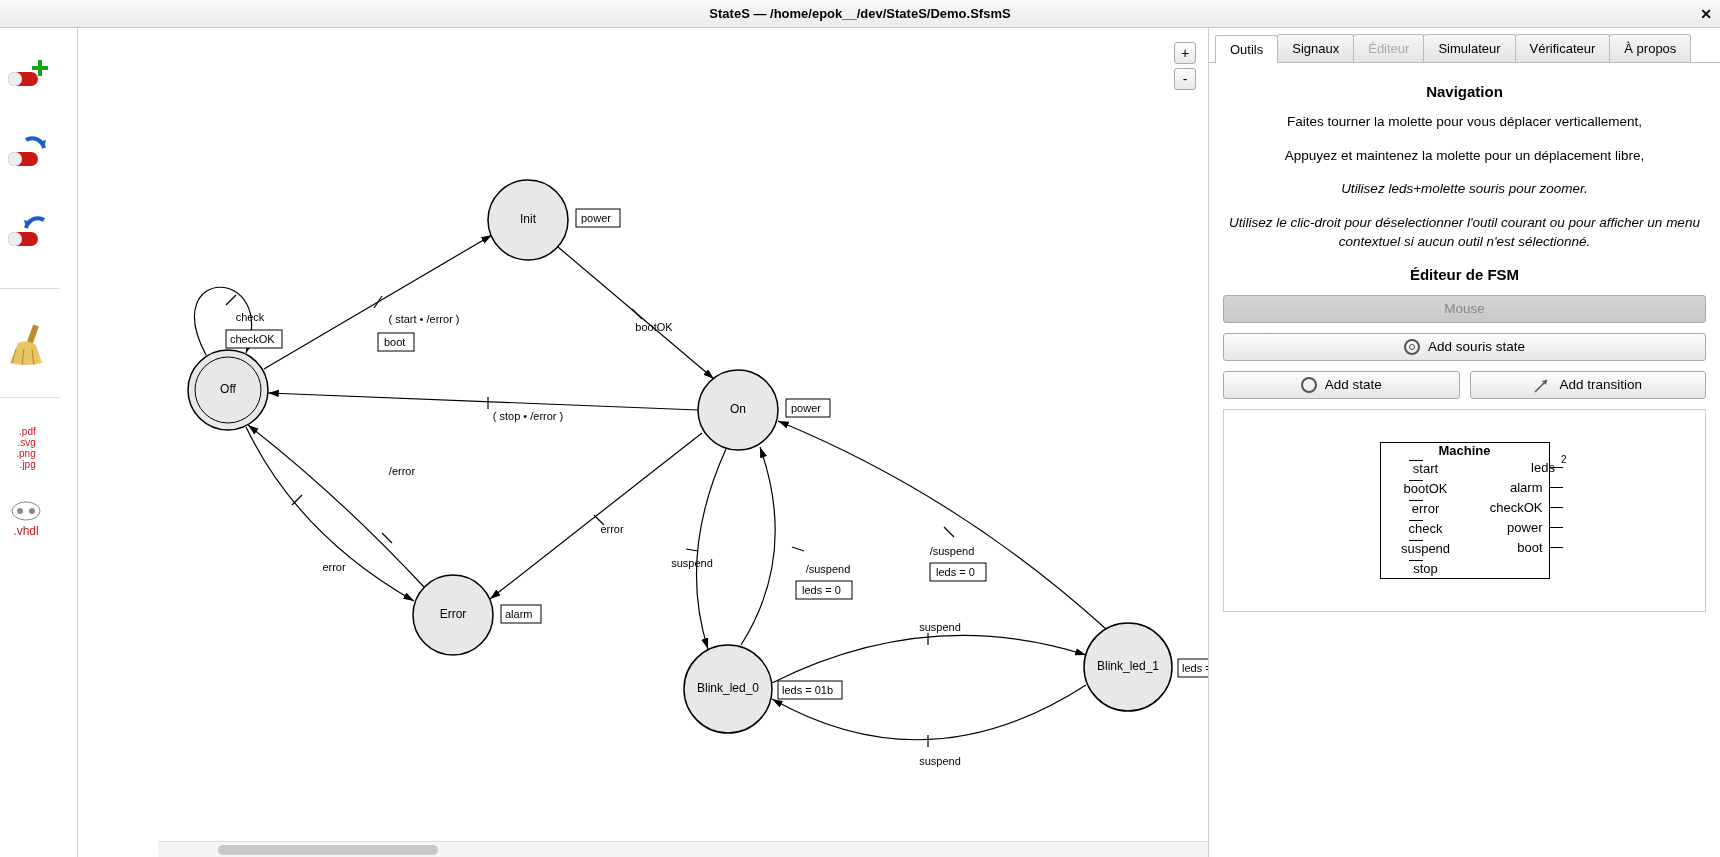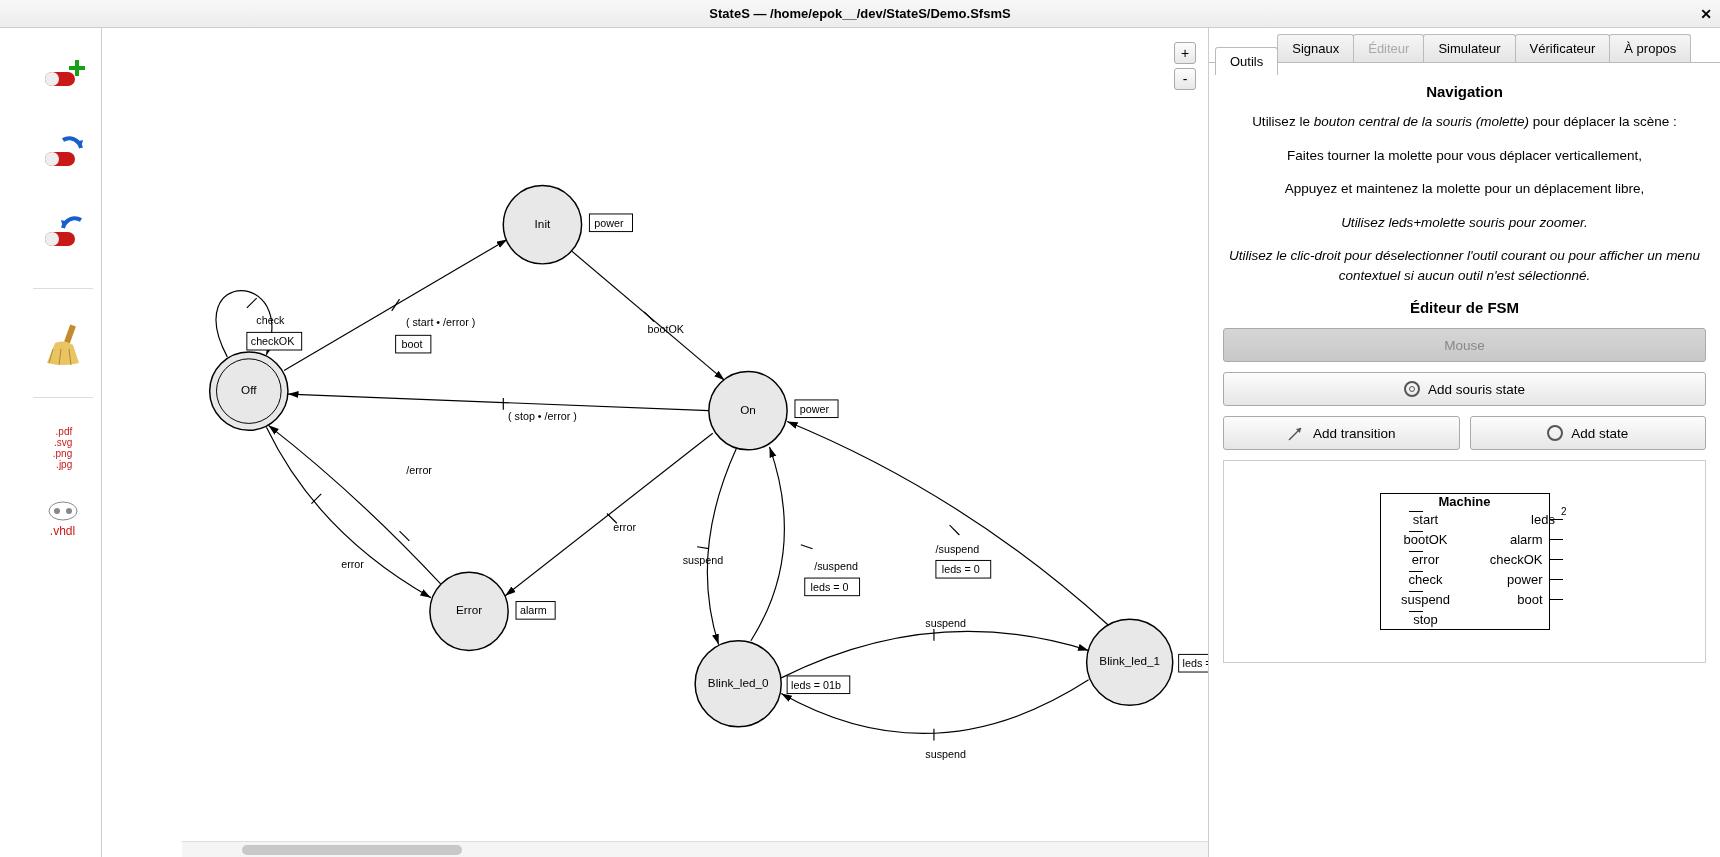--- a/index.html
+++ b/index.html
@@ -1,37 +1,37 @@
 <!DOCTYPE html>
 <html><head>
 <meta charset="utf-8">
 <style>
 * { box-sizing: border-box; margin: 0; padding: 0; }
 body { font-family: sans-serif; width: 1720px; height: 857px; background: #fff; overflow: hidden; }
 .titlebar { height: 28px; background: linear-gradient(#f8f8f8,#ececec); border-bottom: 1px solid #ccc; display: flex; align-items: center; justify-content: center; position: relative; font-size: 13px; font-weight: 600; }
 .titlebar .close { position: absolute; right: 8px; font-size: 14px; cursor: pointer; }
 .main { display: flex; height: 829px; }
-.toolbar { width: 78px; border-right: 1px solid #ccc; background: #fff; display: flex; flex-direction: column; align-items: center; padding-top: 20px; gap: 28px; margin-left: 24px; }
+.toolbar { width: 78px; border-right: 1px solid #ccc; background: #fff; display: flex; flex-direction: column; align-items: flex-start; padding-top: 20px; gap: 28px; }
 .toolbar .tbtn { width: 52px; height: 52px; display: flex; align-items: center; justify-content: center; cursor: pointer; }
 .toolbar .sep { width: 60px; height: 1px; background: #ddd; }
 .canvas-area { flex: 1; position: relative; background: #fff; }
 .zoom-ctrl { position: absolute; top: 14px; right: 12px; display: flex; flex-direction: column; gap: 4px; }
 .zoom-btn { width: 22px; height: 22px; border: 1px solid #aaa; border-radius: 3px; background: linear-gradient(#fdfdfd,#e8e8e8); font-size: 14px; display: flex; align-items: center; justify-content: center; cursor: pointer; }
 .scrollbar-h { position: absolute; bottom: 0; left: 80px; right: 0; height: 16px; background: #f5f5f5; border-top: 1px solid #ddd; }
 .scrollbar-h .thumb { position: absolute; left: 60px; width: 220px; height: 10px; top: 3px; background: #c8c8c8; border-radius: 5px; }
 .right-panel { width: 512px; border-left: 1px solid #ccc; background: #fff; display: flex; flex-direction: column; }
 .tabs { display: flex; border-bottom: 1px solid #bbb; padding: 6px 6px 0 6px; gap: 0; }
 .tab { padding: 6px 14px; border: 1px solid #bbb; border-bottom: none; background: linear-gradient(#f6f6f6,#e4e4e4); font-size: 13px; cursor: pointer; border-top-left-radius: 3px; border-top-right-radius: 3px; margin-right: -1px; }
-.tab.active { background: #fff; position: relative; top: 13px; }
+.tab.active { background: #fff; position: relative; top: 1px; }
 .tab.disabled { color: #aaa; }
 .panel-body { padding: 10px 14px; overflow-y: auto; }
 .panel-body h3 { text-align: center; font-size: 15px; margin: 10px 0 12px; font-weight: 700; }
 .help-text { font-size: 13.5px; text-align: center; line-height: 1.45; margin-bottom: 14px; }
 .help-text em { font-style: italic; }
-.btn-wide { width: 100%; height: 34px; border: 1px solid #aaa; border-radius: 3px; background: linear-gradient(#fdfdfd,#e6e6e6); font-size: 13.5px; margin-bottom: 10px; display: flex; align-items: center; justify-content: center; gap: 8px; cursor: pointer; }
+.btn-wide { width: 100%; height: 28px; border: 1px solid #aaa; border-radius: 3px; background: linear-gradient(#fdfdfd,#e6e6e6); font-size: 13.5px; margin-bottom: 10px; display: flex; align-items: center; justify-content: center; gap: 8px; cursor: pointer; }
 .btn-wide.sel { background: linear-gradient(#d6d6d6,#c8c8c8); color: #888; }
 .btn-row { display: flex; gap: 10px; }
 .btn-row .btn-wide { flex: 1; }
 .radio-ring { width: 16px; height: 16px; border: 2px solid #555; border-radius: 50%; display: inline-block; }
 .machine-box { border: 1px solid #000; margin: 10px auto; position: relative; font-size: 13px; background: #fff; }
 .machine-box .hdr { text-align: center; font-weight: 700; padding: 0; border-bottom: none; }
 .pin-row { display: flex; padding: 2px 0; }
 .pin-left { width: 50%; display: flex; align-items: center; padding-left: 0; flex-direction: column; }
 .pin-right { width: 50%; display: flex; align-items: center; justify-content: flex-end; padding-right: 0; }
 .pin-tick { width: 14px; height: 1px; background: #000; display: inline-block; }
@@ -221,48 +221,45 @@
     <div class="tabs">
       <div class="tab active">Outils</div>
       <div class="tab">Signaux</div>
       <div class="tab disabled">Éditeur</div>
       <div class="tab">Simulateur</div>
       <div class="tab">Vérificateur</div>
       <div class="tab">À propos</div>
     </div>
     <div class="panel-body">
       <h3>Navigation</h3>
-      <div class="help-text">
-        <span>Utilisez le </span><em>bouton central de la souris (molette)</em><span> pour déplacer la scène :</span>
-      </div>
       <div class="help-text">Faites tourner la molette pour vous déplacer verticallement,</div>
       <div class="help-text">Appuyez et maintenez la molette pour un déplacement libre,</div>
       <div class="help-text"><em>Utilisez leds+molette souris pour zoomer.</em></div>
       <div class="help-text"><em>Utilisez le clic-droit pour déselectionner l'outil courant ou pour afficher un menu contextuel si aucun outil n'est sélectionné.</em></div>
 
       <h3>Éditeur de FSM</h3>
       <button class="btn-wide sel">Mouse</button>
       <button class="btn-wide">
         <span class="radio-ring">
             <span style="display:block;width:6px;height:6px;border:1px solid #555;border-radius:50%;margin:3px auto;"></span>
           </span>
         <span>Add souris state</span>
       </button>
       <div class="btn-row">
         <button class="btn-wide">
+          <span class="radio-ring"></span>
+          <span>Add state</span>
+        </button>
+        <button class="btn-wide">
           <svg width="18" height="18">
               <line x1="2" y1="16" x2="14" y2="4" stroke="#555" stroke-width="1.5"></line>
               <polygon points="14,4 9,5 13,9" fill="#555"></polygon>
             </svg>
           <span>Add transition</span>
         </button>
-        <button class="btn-wide">
-          <span class="radio-ring"></span>
-          <span>Add state</span>
-        </button>
       </div>
 
       <div style="border:1px solid #ccc;padding:22px 40px;">
         <div class="machine-box" style="width:170px;">
           <div class="hdr">Machine</div>
           <div id="pins">
               <div class="pin-row">
                 <div class="pin-left">
                   <span class="pin-tick" style="margin-left:-14px"></span>
                   <span class="pin-name-l">start</span>

